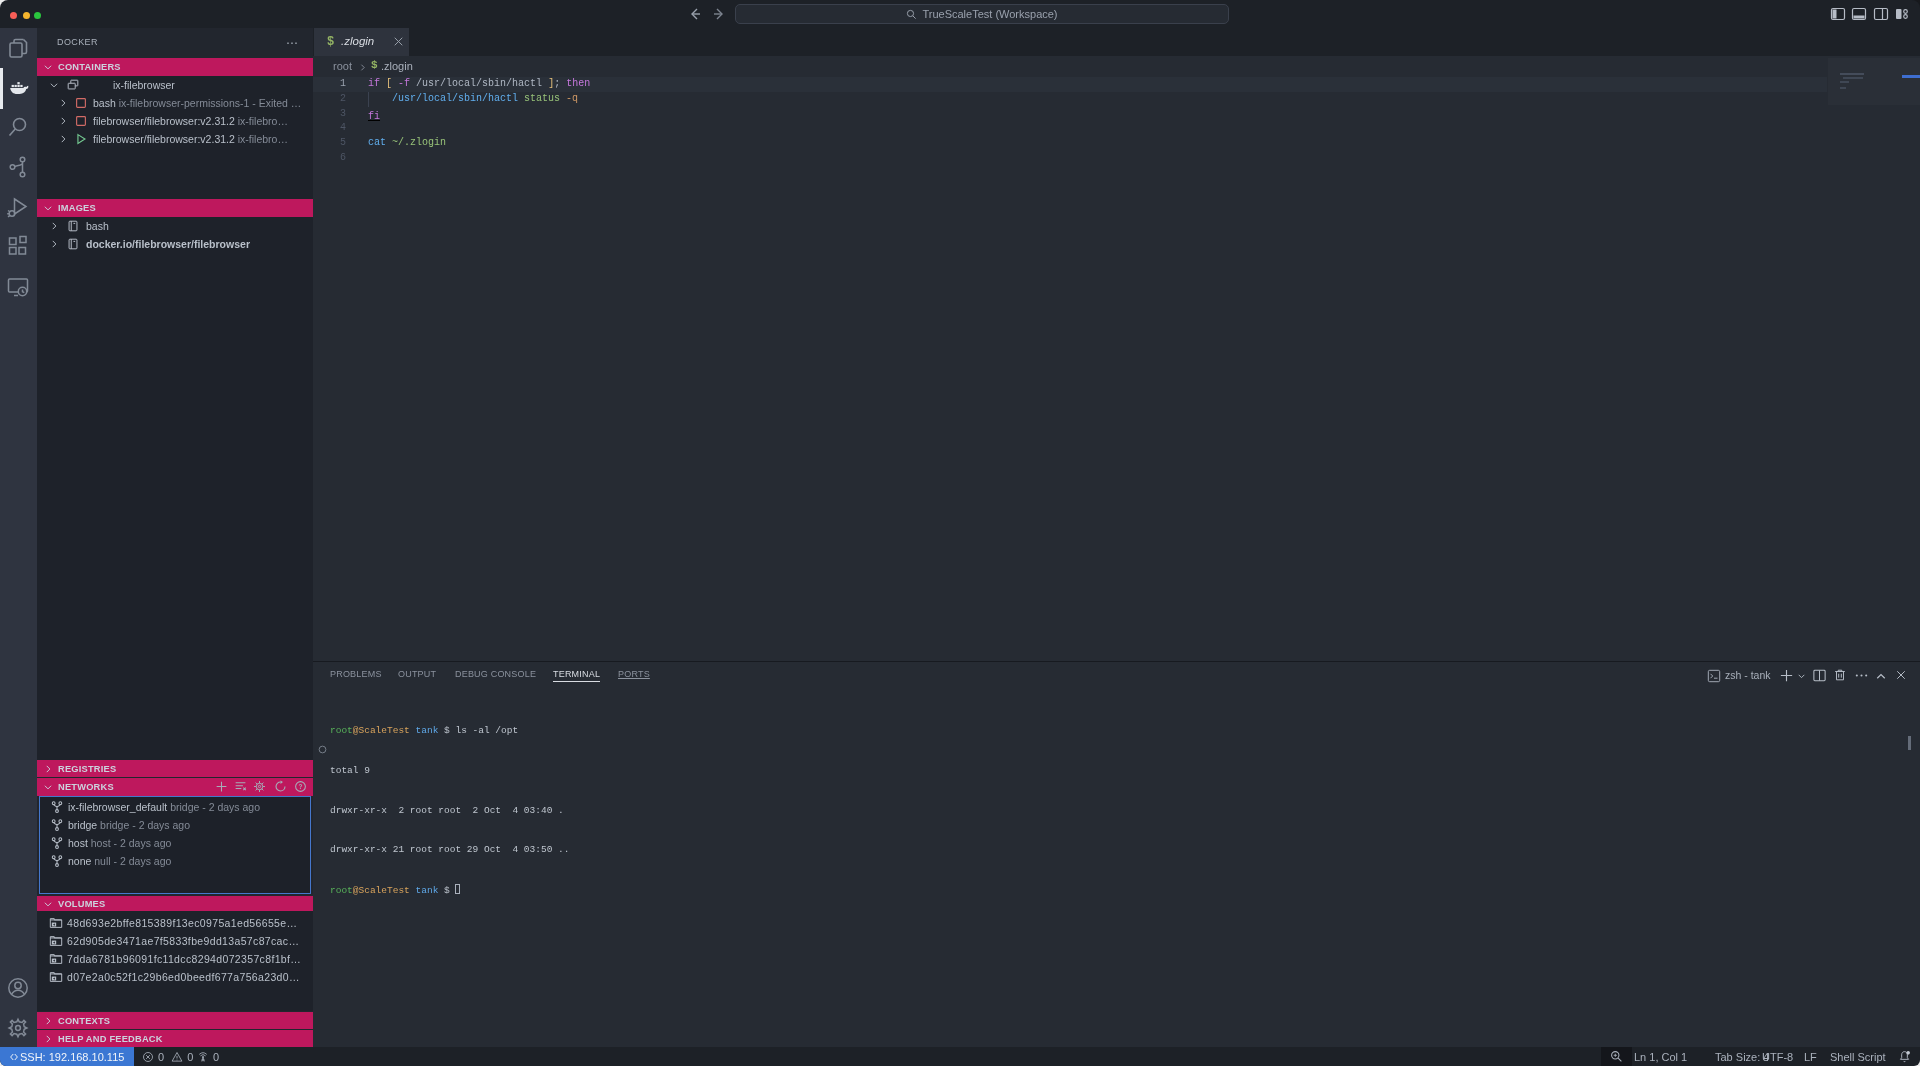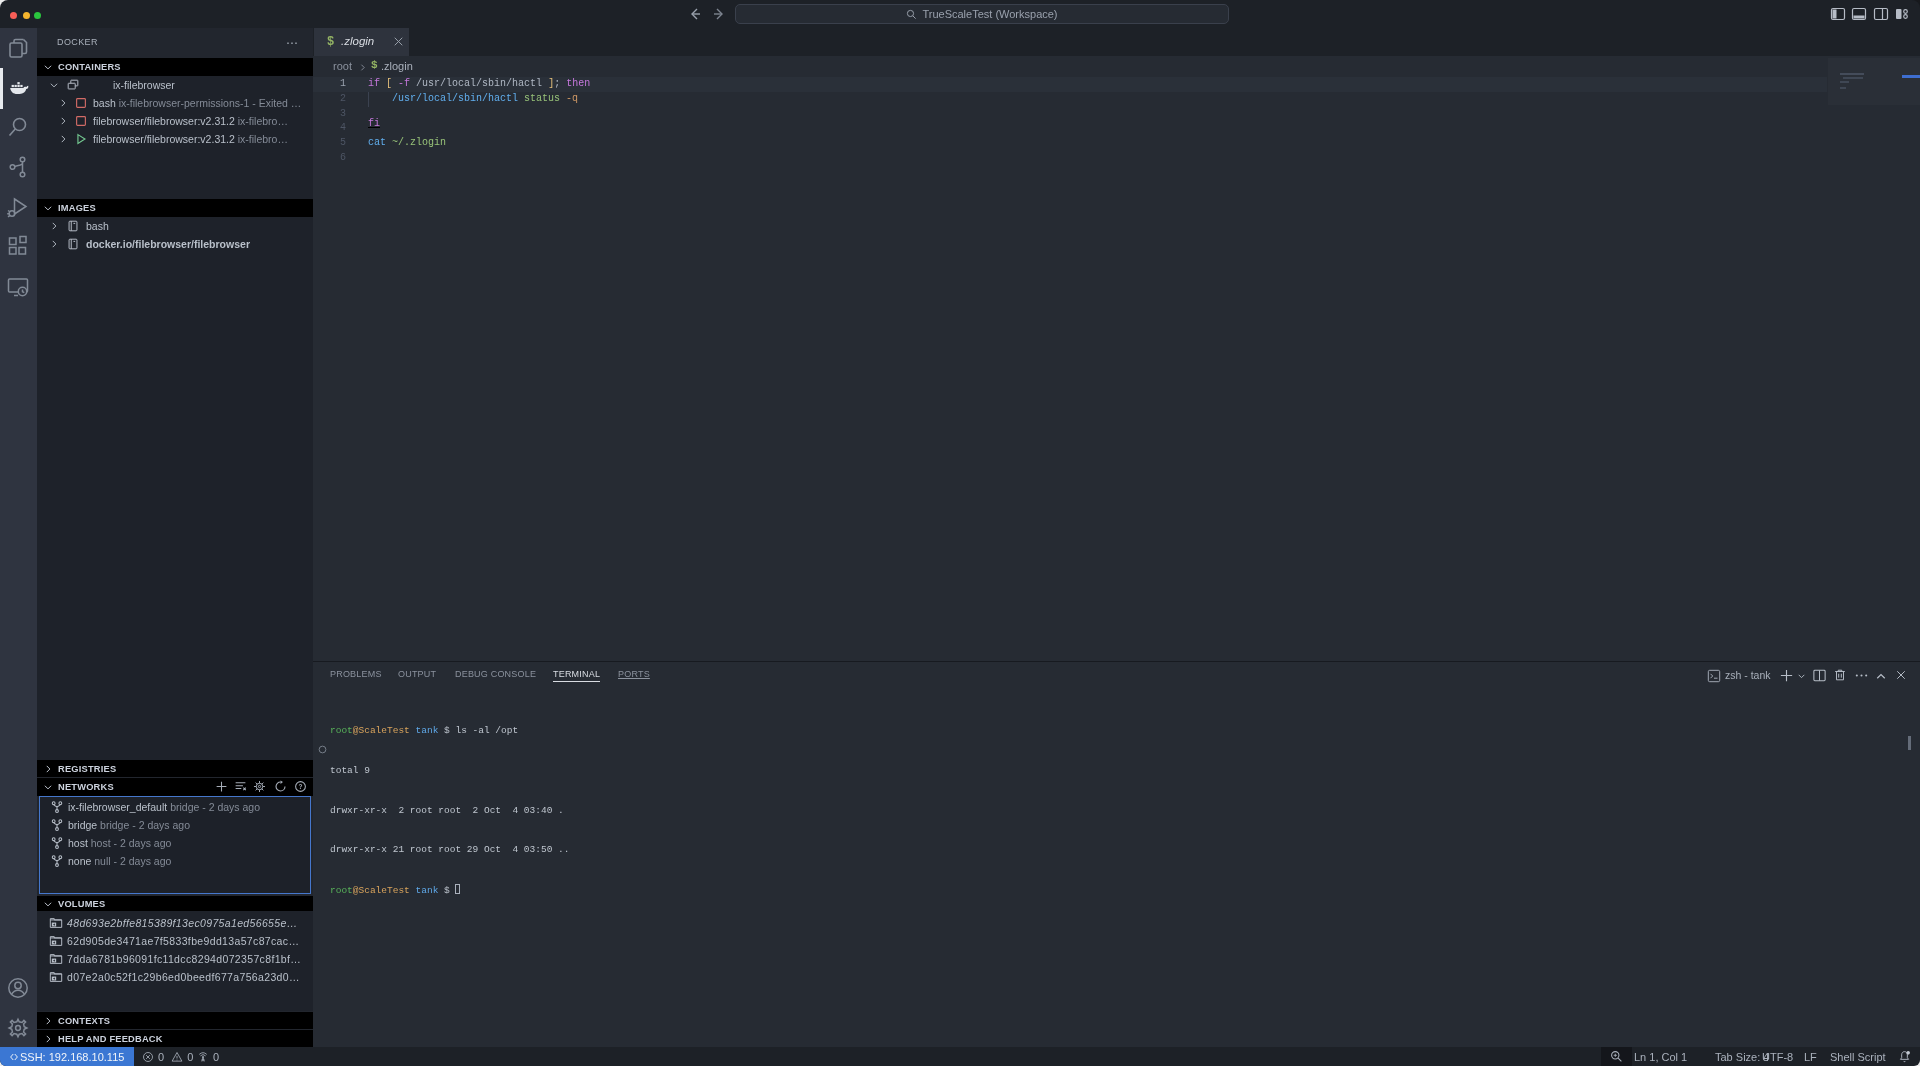--- a/index.html
+++ b/index.html
@@ -12,21 +12,21 @@
   #searchbox { position:absolute; left:735px; top:4px; width:494px; height:20px; background:#262b33; border:1px solid #3a404c; border-radius:5px; color:#9aa1ad; font-size:11px; display:flex; align-items:center; justify-content:center; }
   
   #statusbar { position:absolute; top:1047px; left:0; width:1920px; height:19px; background:#1d2127; border-radius:0 0 6px 6px; color:#aab1bc; font-size:11px; }
   #remote { position:absolute; left:0; top:0; width:134px; height:19px; background:#3b77d3; border-radius:0 0 0 6px; color:#f2f5f9; display:flex; align-items:center; }
   .sbitem { position:absolute; top:0; height:19px; display:flex; align-items:center; }
   
   #activitybar { position:absolute; top:28px; left:0; width:37px; height:1019px; background:#2f3440; }
   .abicon { position:absolute; left:6px; width:24px; height:24px; }
   
   #sidebar { position:absolute; top:28px; left:37px; width:276px; height:1019px; background:#22262e; }
-  .shead { position:absolute; left:0; width:276px; background:#000000; color:#ccd2dd; font-size:9.3px; font-weight:bold; letter-spacing:0.2px; display:flex; align-items:center; }
+  .shead { position:absolute; left:0; width:276px; background:#be185d; color:#ccd2dd; font-size:9.3px; font-weight:bold; letter-spacing:0.2px; display:flex; align-items:center; }
   .streearea { position:absolute; left:0; width:276px; background:#1e222a; }
   .chev { position:absolute; width:10px; height:10px; }
   .trow { position:absolute; left:0; width:276px; height:18px; font-size:10.5px; color:#b9c0ca; white-space:nowrap; overflow:hidden; }
   .trow .lab { position:absolute; top:3px; }
   .trow .desc { color:#848b97; }
   .ticon { position:absolute; width:14px; height:14px; }
   
   #tabstrip { position:absolute; top:28px; left:313px; width:1607px; height:28px; background:#1d2127; }
   #tab1 { position:absolute; left:1px; top:0; width:95px; height:28px; background:#2e333d; color:#d8dce2; font-size:11.5px; }
   #breadcrumbs { position:absolute; top:56px; left:313px; width:1607px; height:21px; background:#262b33; color:#8a919d; font-size:11px; }
@@ -306,21 +306,21 @@
         </svg>VOLUMES
     </div>
 
     <div class="streearea" style="top:883px;height:100px;">
       <div class="trow" style="top:3px;">
         <svg class="ticon" style="left:12px;top:2px;" viewBox="0 0 16 16">
             <path d="M1.5 4.5 V3 H6 V4.5 M1.5 4.5 V13 H14.5 V4.5 H1.5 M6 4.5 H14.5" stroke="#b9c0ca" stroke-width="1.1" fill="none"></path>
             <rect x="3.2" y="7.5" width="5" height="4.5" fill="#b9c0ca"></rect>
             <path d="M4.8 9.8 h2 M5.9 8.9 l1 0.9 -1 0.9" stroke="#1e222a" stroke-width="0.9" fill="none"></path>
           </svg>
-        <span class="lab" style="left:30px;letter-spacing:0.35px;font-style:italic;">48d693e2bffe815389f13ec0975a1ed56655e…</span>
+        <span class="lab" style="left:30px;letter-spacing:0.35px;">48d693e2bffe815389f13ec0975a1ed56655e…</span>
       </div>
       <div class="trow" style="top:21px;">
         <svg class="ticon" style="left:12px;top:2px;" viewBox="0 0 16 16">
             <path d="M1.5 4.5 V3 H6 V4.5 M1.5 4.5 V13 H14.5 V4.5 H1.5 M6 4.5 H14.5" stroke="#b9c0ca" stroke-width="1.1" fill="none"></path>
             <rect x="3.2" y="7.5" width="5" height="4.5" fill="#b9c0ca"></rect>
             <path d="M4.8 9.8 h2 M5.9 8.9 l1 0.9 -1 0.9" stroke="#1e222a" stroke-width="0.9" fill="none"></path>
           </svg>
         <span class="lab" style="left:30px;letter-spacing:0.35px;">62d905de3471ae7f5833fbe9dd13a57c87cac…</span>
       </div>
       <div class="trow" style="top:39px;">
@@ -379,21 +379,21 @@
     <div class="lnum" style="left:0;top:14.8px;">2</div>
     <div class="lnum" style="left:0;top:29.6px;">3</div>
     <div class="lnum" style="left:0;top:44.4px;">4</div>
     <div class="lnum" style="left:0;top:59.2px;">5</div>
     <div class="lnum" style="left:0;top:74px;">6</div>
 
     <div class="abs" style="left:55px;top:14.8px;width:1px;height:14.8px;background:#3b4250;"></div>
 
     <div class="cline" style="left:55px;top:0;"><span style="color:#c678dd">if</span> <span style="color:#e5c07b">[</span> <span style="color:#c678dd">-f</span> <span style="color:#b0b8c4">/usr/local/sbin/hactl</span> <span style="color:#e5c07b">]</span><span style="color:#b0b8c4">;</span> <span style="color:#c678dd">then</span></div>
     <div class="cline" style="left:55px;top:14.8px;">    <span style="color:#61afef">/usr/local/sbin/hactl</span> <span style="color:#98c379">status</span> <span style="color:#d19a66">-q</span></div>
-    <div class="cline" style="left:55px;top:40px;text-decoration:underline;"><span style="color:#c678dd">fi</span></div>
+    <div class="cline" style="left:55px;top:33px;text-decoration:underline;"><span style="color:#c678dd">fi</span></div>
     <div class="cline" style="left:55px;top:59.2px;"><span style="color:#61afef">cat</span> <span style="color:#98c379">~/.zlogin</span></div>
 
     <div class="abs" style="left:1514px;top:0;width:93px;height:584px;background:#262b33;"></div>
     <div class="abs" style="left:1515px;top:-19px;width:92px;height:47px;background:rgba(255,255,255,0.02);"></div>
     <div class="abs" style="left:1527px;top:-4px;width:24px;height:2px;background:#444c5a;"></div>
     <div class="abs" style="left:1530px;top:0px;width:20px;height:2px;background:#3f4754;"></div>
     <div class="abs" style="left:1527px;top:4px;width:9px;height:2px;background:#3f4754;"></div>
     <div class="abs" style="left:1527px;top:10px;width:6px;height:2px;background:#3f4754;"></div>
 
     <div class="abs" style="left:1589px;top:-2px;width:18px;height:2.5px;background:#3e6ed0;"></div>

